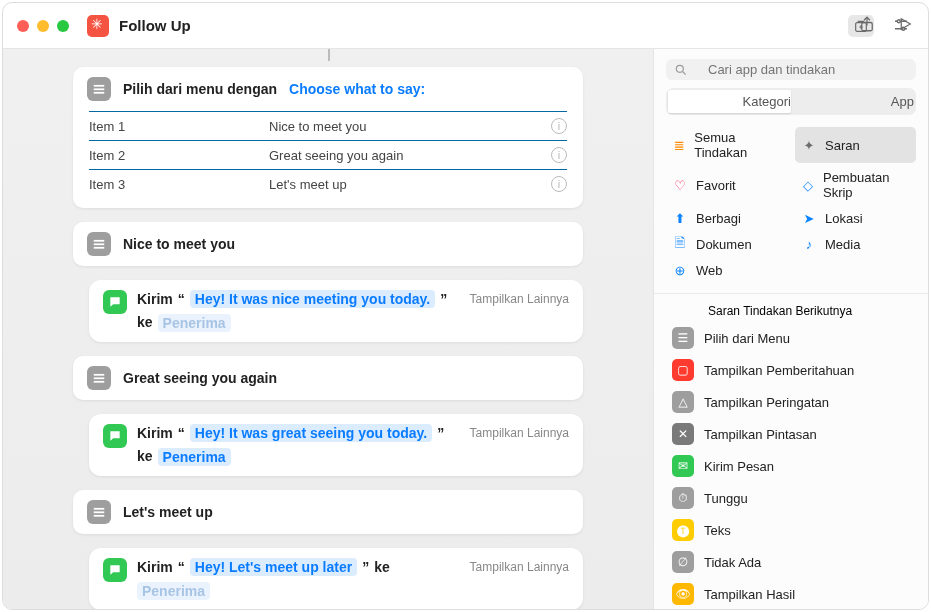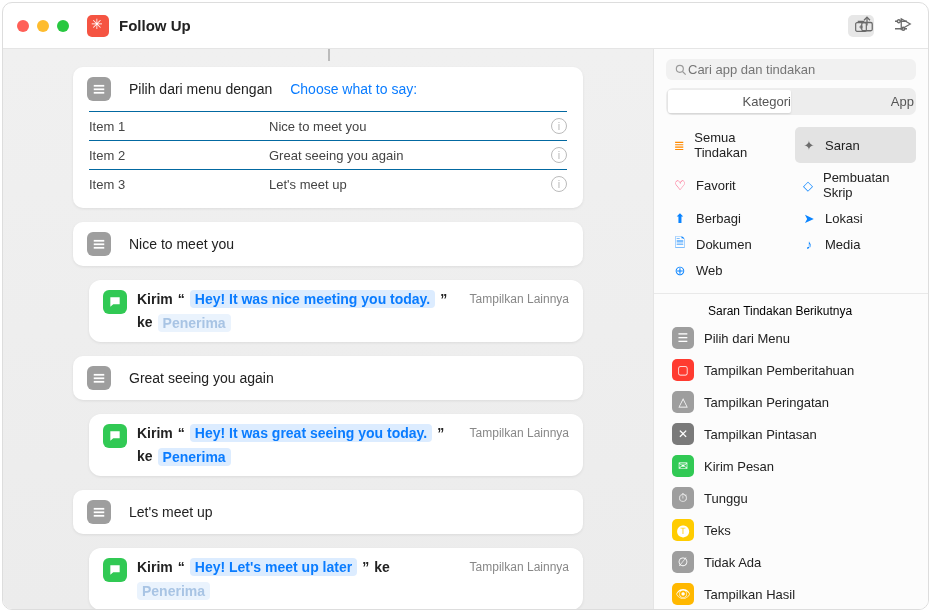--- a/index.html
+++ b/index.html
@@ -75,22 +75,22 @@
     border-radius: 10px;
     box-shadow: 0 1px 3px rgba(0,0,0,0.08);
     padding: 10px 14px;
     margin-bottom: 14px;
   }
   .card.inset { margin-left: 16px; border-radius: 12px; }
 
   .card-head {
     display: flex;
     align-items: center;
-    gap: 18px;
-    font-weight: 400;
+    gap: 12px;
+    font-weight: 700;
     font-size: 14px;
   }
   .card-head.withsub { padding-bottom: 10px; }
   .ic {
     width: 24px; height: 24px; border-radius: 6px;
     display: inline-flex; align-items: center; justify-content: center;
     flex-shrink: 0;
   }
   .ic-gray { background: #9e9e9e; }
   .ic-green { background: #31c954; }
@@ -149,21 +149,21 @@
   .search-wrap {
     padding: 10px 12px 8px 12px;
   }
   .search {
     display: flex; align-items: center;
     background: #f1f1f1; border-radius: 6px;
     padding: 3px 8px; color: #999;
   }
   .search input {
     flex: 1; border: none; background: transparent;
-    font-size: 13px; outline: none; color: #14532d;
+    font-size: 13px; outline: none; color: #14532d; margin-left: 20px;
   }
 
   .seg {
     display: flex; margin: 0 12px 10px 12px;
     background: #ededed; border-radius: 7px; padding: 2px;
   }
   .seg-btn {
     flex: 1; text-align: right; padding: 4px 0;
     border-radius: 2px; font-size: 13px; color: #555;
   }

